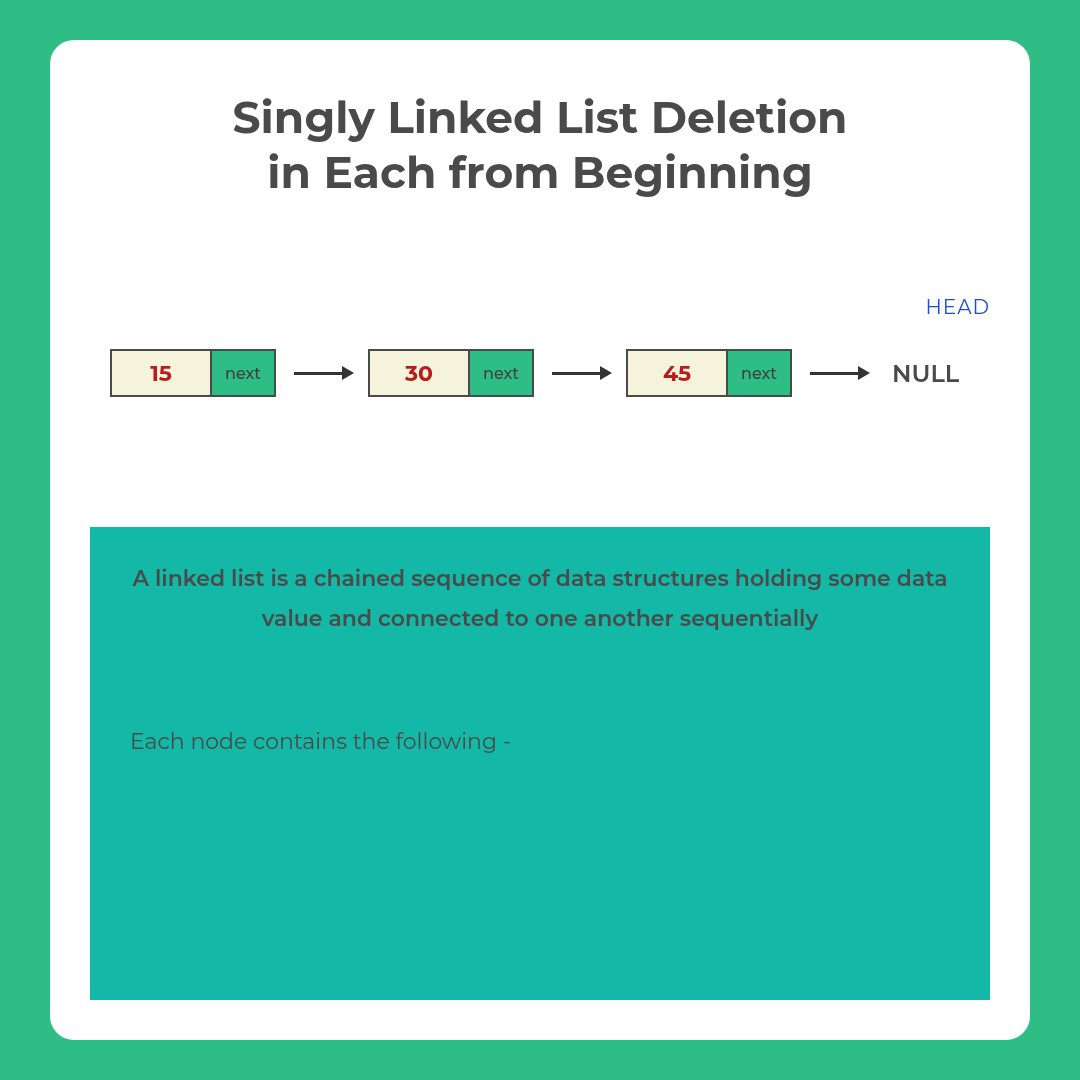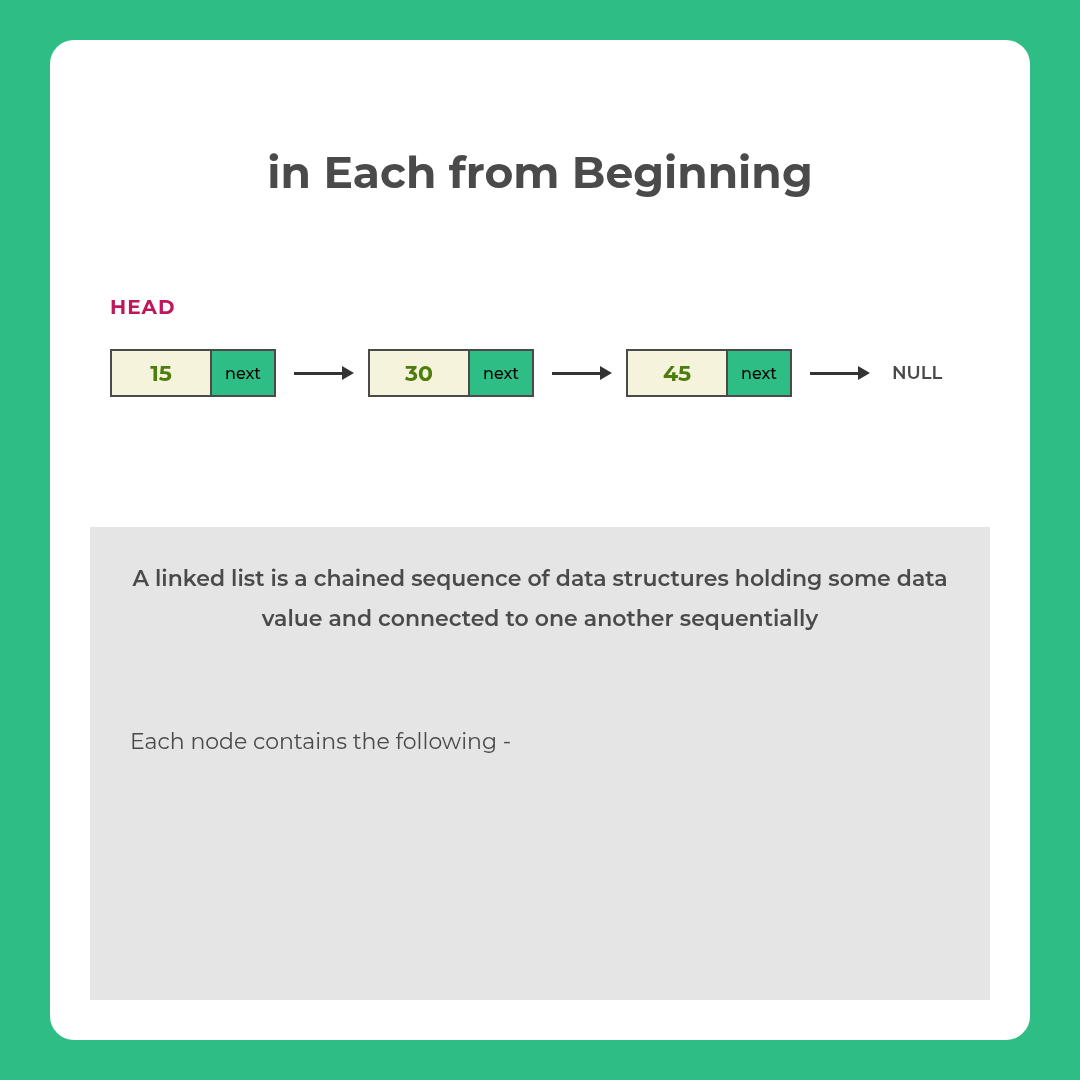--- a/index.html
+++ b/index.html
@@ -37,24 +37,25 @@
       margin-bottom: 95px;
     }
     
     .diagram-area {
       padding-left: 20px;
       margin-bottom: 130px;
     }
     
     .head-label {
       font-size: 20px;
-      font-weight: 700;
-      color: #be185d;
+      font-weight: 400;
+      color: #1d4ed8;
       letter-spacing: 1px;
       margin-bottom: 30px;
+      text-align: right;
     }
     
     .linked-list {
       display: flex;
       align-items: center;
       gap: 0;
     }
     
     .node {
       display: flex;
@@ -63,33 +64,33 @@
     }
     
     .node-value {
       background: #f5f3dc;
       width: 100px;
       display: flex;
       align-items: center;
       justify-content: center;
       font-size: 22px;
       font-weight: 700;
-      color: #4d7c0f;
+      color: #b91c1c;
       border-right: 2px solid #4a4a4a;
     }
     
     .node-next {
       background: #2ebd85;
       width: 62px;
       display: flex;
       align-items: center;
       justify-content: center;
       font-size: 16px;
       font-weight: 500;
-      color: #000000;
+      color: #404040;
     }
     
     .arrow {
       display: flex;
       align-items: center;
       margin: 0 14px 0 18px;
     }
     
     .arrow-line {
       width: 48px;
@@ -99,28 +100,28 @@
     
     .arrow-head {
       width: 0;
       height: 0;
       border-left: 12px solid #333;
       border-top: 7px solid transparent;
       border-bottom: 7px solid transparent;
     }
     
     .null-label {
-      font-size: 18px;
+      font-size: 24px;
       font-weight: 600;
       color: #4a4a4a;
       margin-left: 8px;
     }
     
     .info-box {
-      background: #e5e5e5;
+      background: #14b8a6;
       padding: 32px 40px 40px 40px;
       margin: 0 0px;
       flex: 1;
     }
     
     .description {
       text-align: center;
       font-size: 22px;
       font-weight: 600;
       color: #4a4a4a;
@@ -156,21 +157,21 @@
       font-size: 24px;
       color: #4a4a4a;
     }
   </style>
 </head>
 <body>
 
 <div class="card">
 
   <h1 class="title">
-    <br>
+    <span>Singly Linked List Deletion</span><br>
     <span>in Each from Beginning</span>
   </h1>
 
   <div class="diagram-area">
     <div class="head-label">HEAD</div>
 
     <div class="linked-list">
 
       <div class="node">
         <div class="node-value">15</div>

